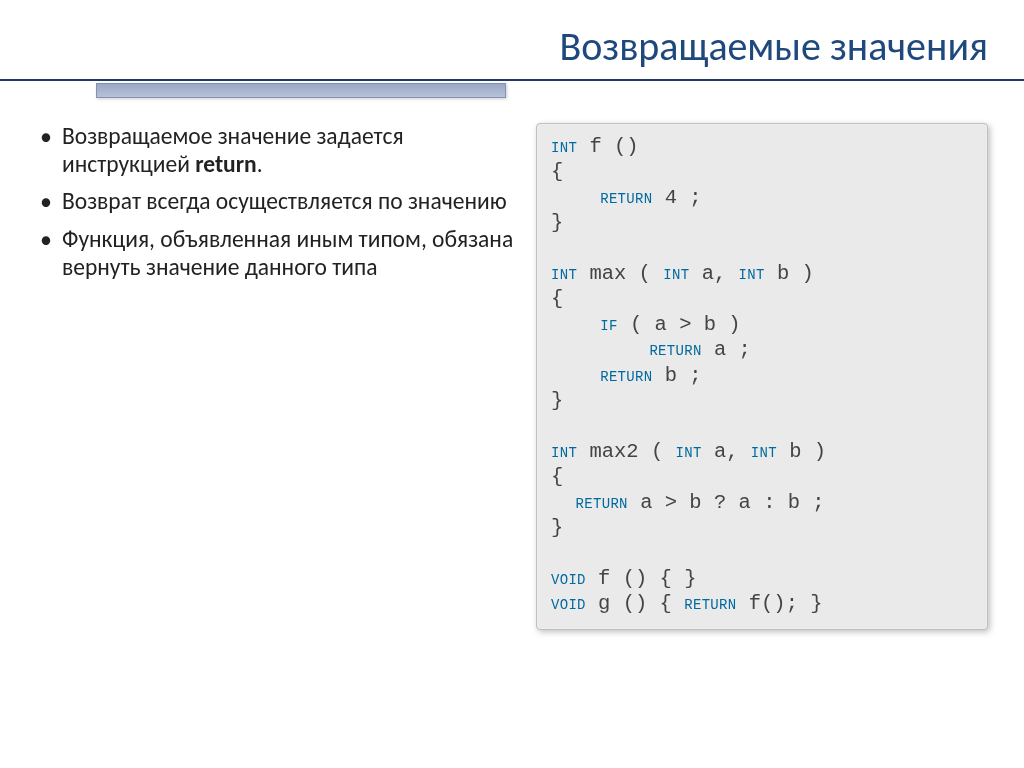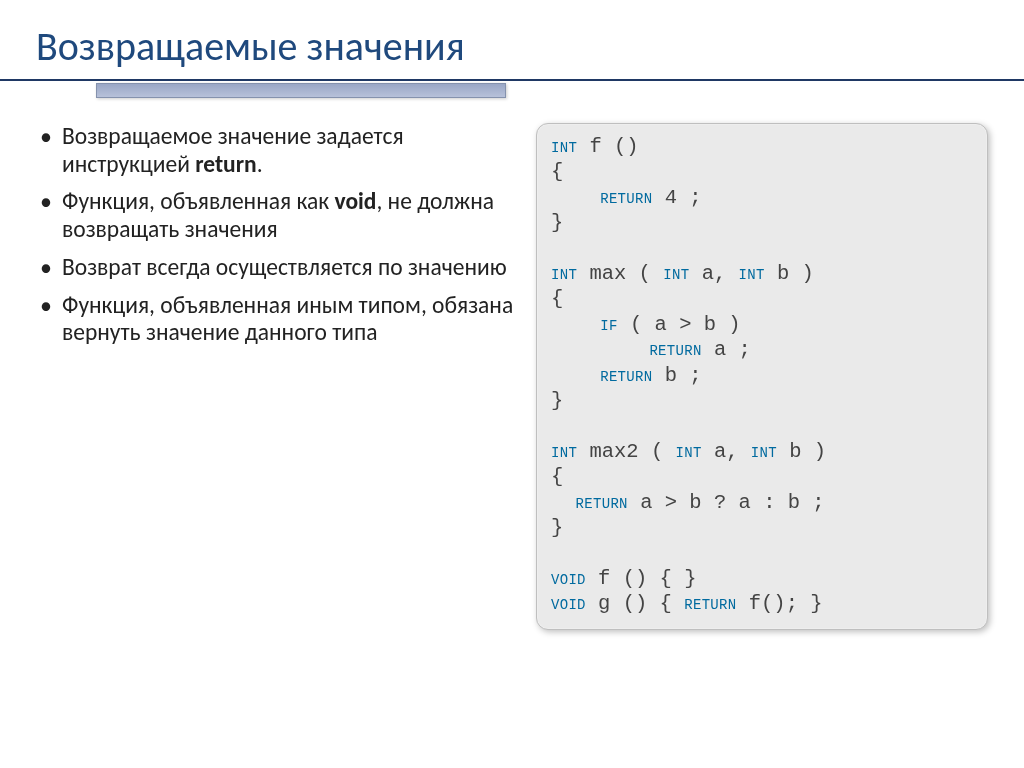--- a/index.html
+++ b/index.html
@@ -5,20 +5,21 @@
   * { margin: 0; padding: 0; box-sizing: border-box; }
   body {
     width: 1024px;
     height: 768px;
     background: #ffffff;
     font-family: Calibri, Arial, sans-serif;
     overflow: hidden;
     position: relative;
   }
   .slide-title {
+    text-align: right;
     padding: 22px 36px 8px 36px;
     color: #1f497d;
     font-size: 40px;
     font-weight: 400;
   }
   .divider-wrap {
     position: relative;
     height: 18px;
     margin-bottom: 26px;
   }
@@ -63,21 +64,21 @@
     left: 4px;
     top: 0;
     font-size: 24px;
     color: #222;
   }
   .b { font-weight: bold; }
   .code-panel {
     flex: 1;
     background: #eaeaea;
     border: 1px solid #bfbfbf;
-    border-radius: 12px;
+    border-radius: 4px;
     box-shadow: 2px 2px 6px rgba(0,0,0,0.25), inset 0 0 0 1px #fff3;
     padding: 10px 14px 12px 14px;
     font-family: "Courier New", monospace;
     font-size: 20.5px;
     line-height: 1.24;
     color: #444;
     white-space: pre;
   }
   .t-int { color: #006a9f; }
   .t-void { color: #006a9f; }
@@ -94,23 +95,20 @@
   <div class="divider-line"></div>
   <div class="divider-box"></div>
 </div>
 
 <div class="content">
 
   <div class="left-col">
     <ul class="bullet-list">
       <li>
         <span>Возвращаемое значение задается инструкцией </span><span class="b">return</span><span>.</span>
-      </li>
-      <li>
-        <span>Функция, объявленная как </span><span class="b">void</span><span>, не должна возвращать значения</span>
       </li>
       <li>
         <span>Возврат всегда осуществляется по значению</span>
       </li>
       <li>
         <span>Функция, объявленная иным типом, обязана вернуть значение данного типа</span>
       </li>
     </ul>
   </div>
 

